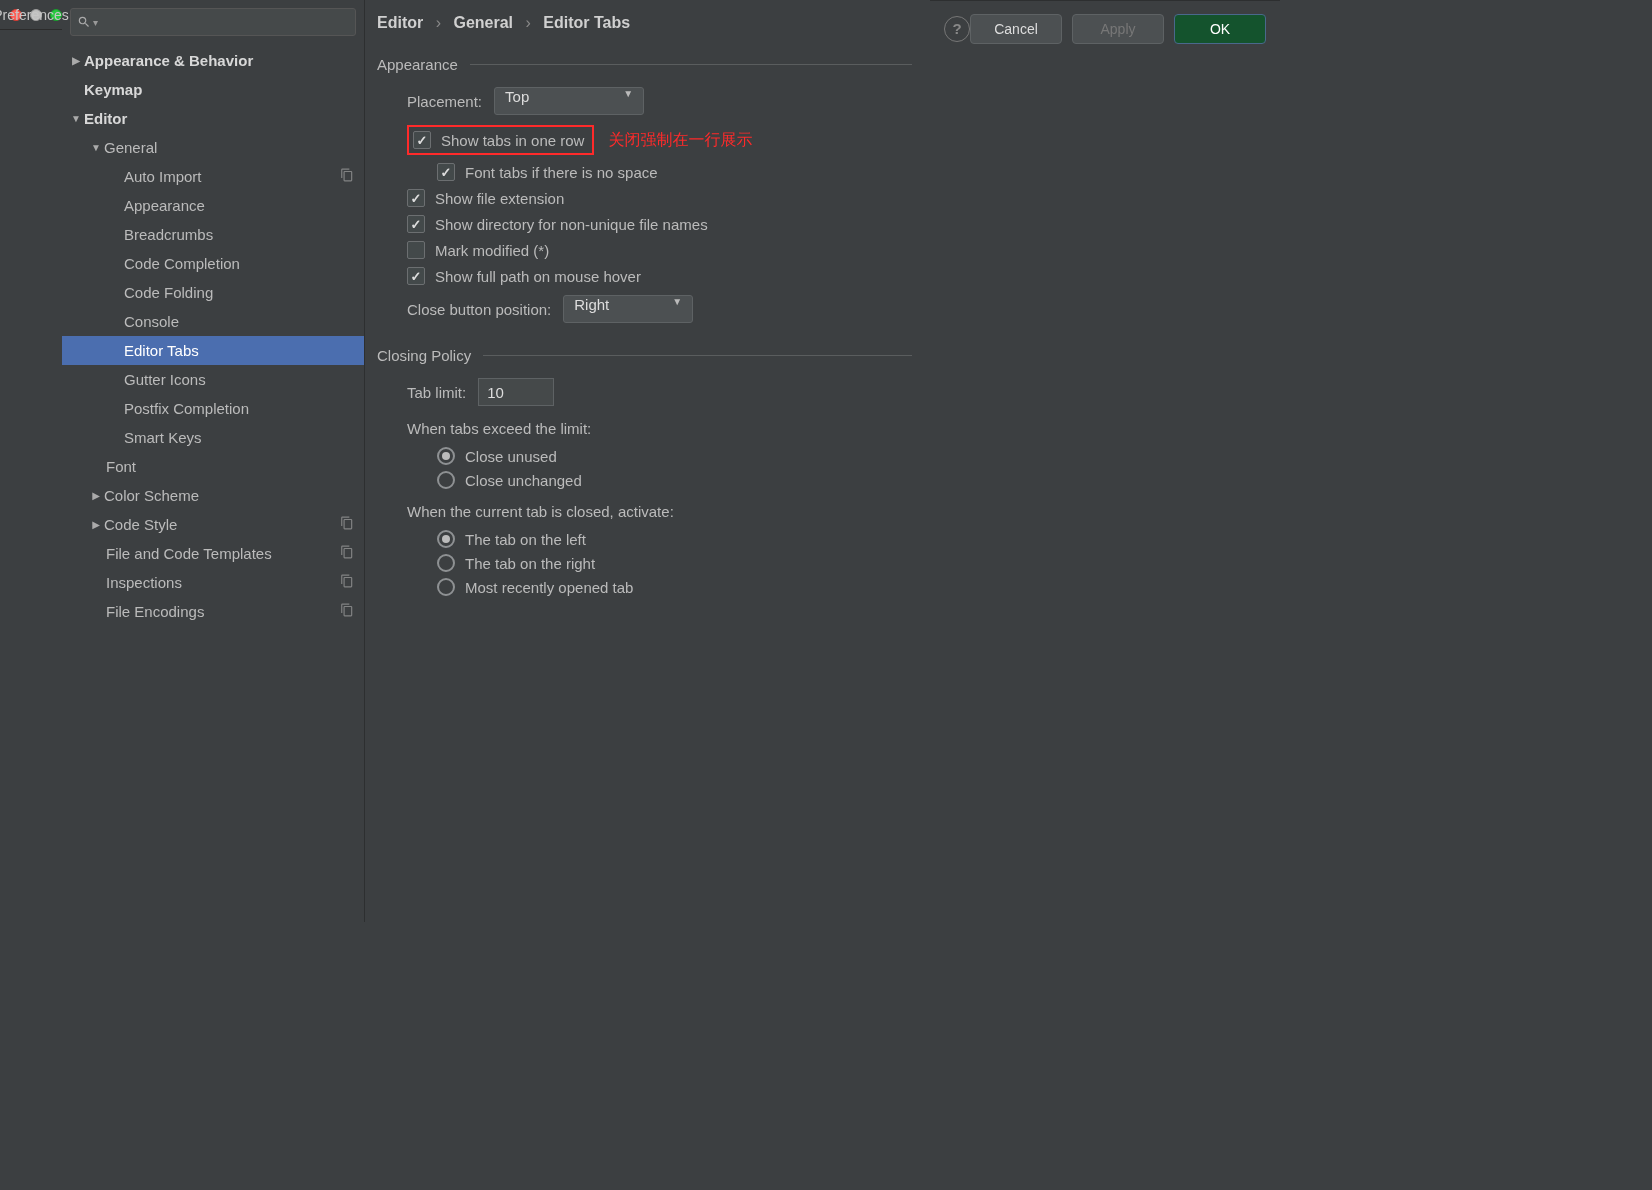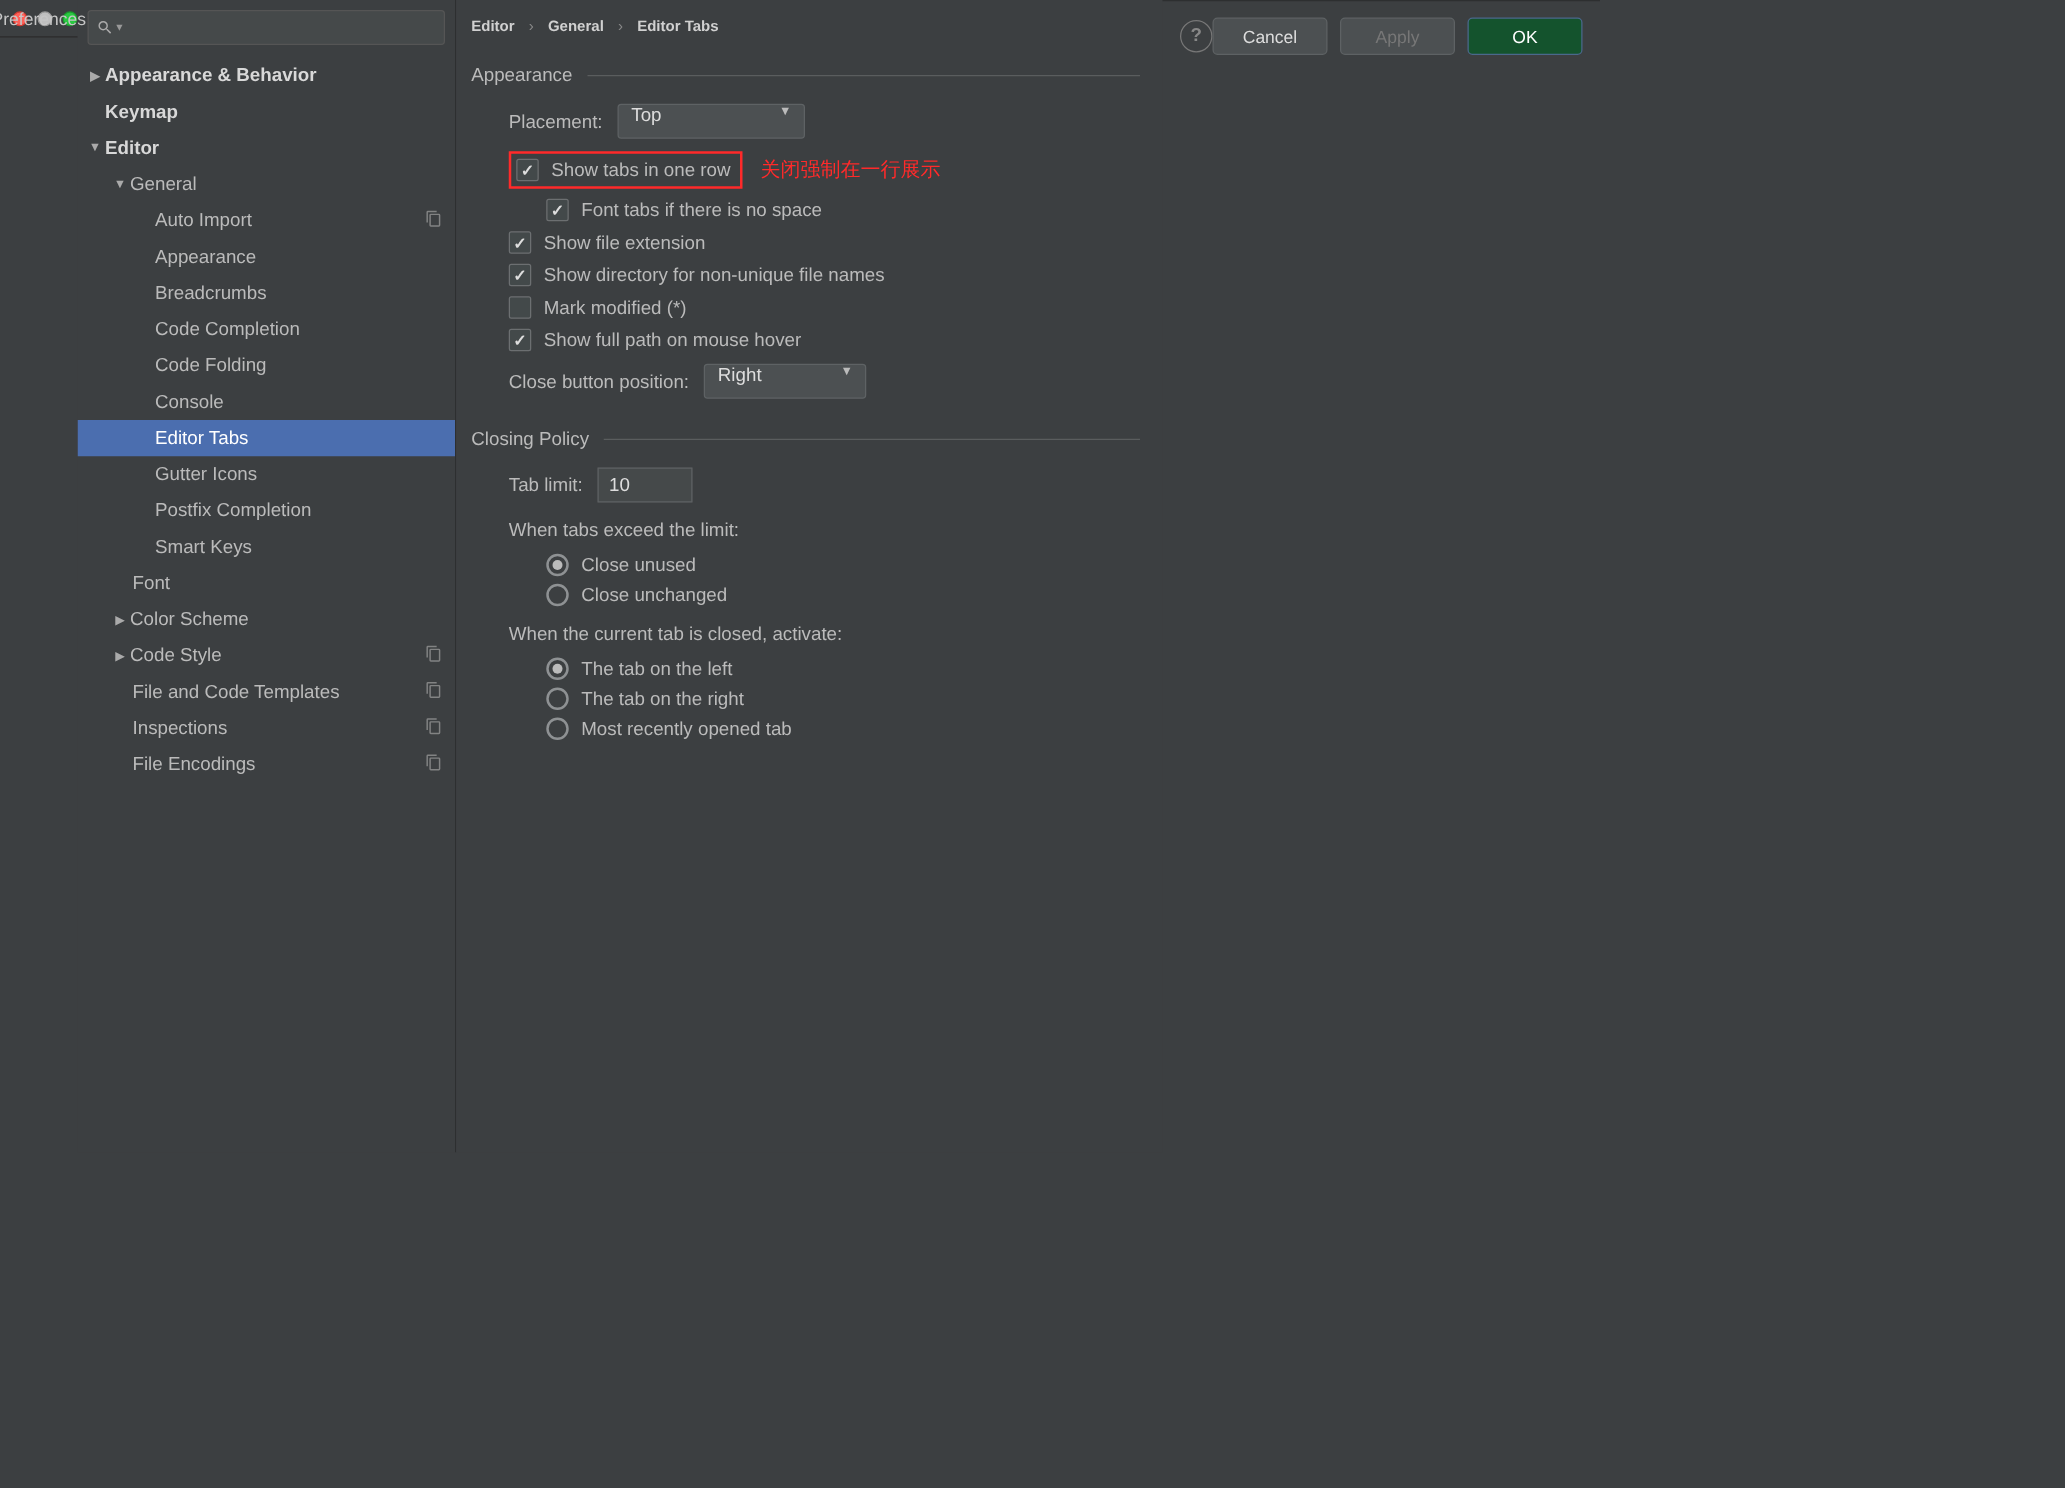--- a/index.html
+++ b/index.html
@@ -45,21 +45,21 @@
 .row {
   height:29px; display:flex; align-items:center; padding-right:10px;
   color:#bbbbbb; font-size:15px; cursor:default;
 }
 .row.bold { font-weight:600; color:#d8d8d8; }
 .row.sel { background:#4b6eaf; color:#fff; }
 .arrow { width:16px; display:inline-flex; justify-content:center; color:#aaa; font-size:10px; }
 .row .spacer {}
 .badge { margin-left:auto; opacity:0.7; }
 .main { flex:1; display:flex; flex-direction:column; background:#3c3f41; min-width:0;}
-.crumbs { padding: 14px 12px 12px 12px; font-size:12px; font-weight:600; color:#d0d0d0; border-bottom: none;}
+.crumbs { padding: 14px 12px 12px 12px; font-size:16px; font-weight:600; color:#d0d0d0; border-bottom: none;}
 .crumbs .sep { color:#888; margin:0 8px; font-weight:normal;}
 .content { flex:1; overflow:auto; padding: 4px 18px 20px 12px; }
 .section-title { display:flex; align-items:center; margin: 8px 0 14px 0; color:#bbbbbb; }
 .section-title .line { flex:1; border-top:1px solid #5a5d5e; margin-left:12px; }
 .field { display:flex; align-items:center; margin:10px 0 10px 30px; color:#bbbbbb;}
 .lbl { margin-right:12px; }
 .select {
   background:#4c5052; border:1px solid #5e6264; color:#ddd; border-radius:3px;
   height:28px; display:flex; align-items:flex-start; padding:0 10px; min-width:150px; position:relative;
 }

